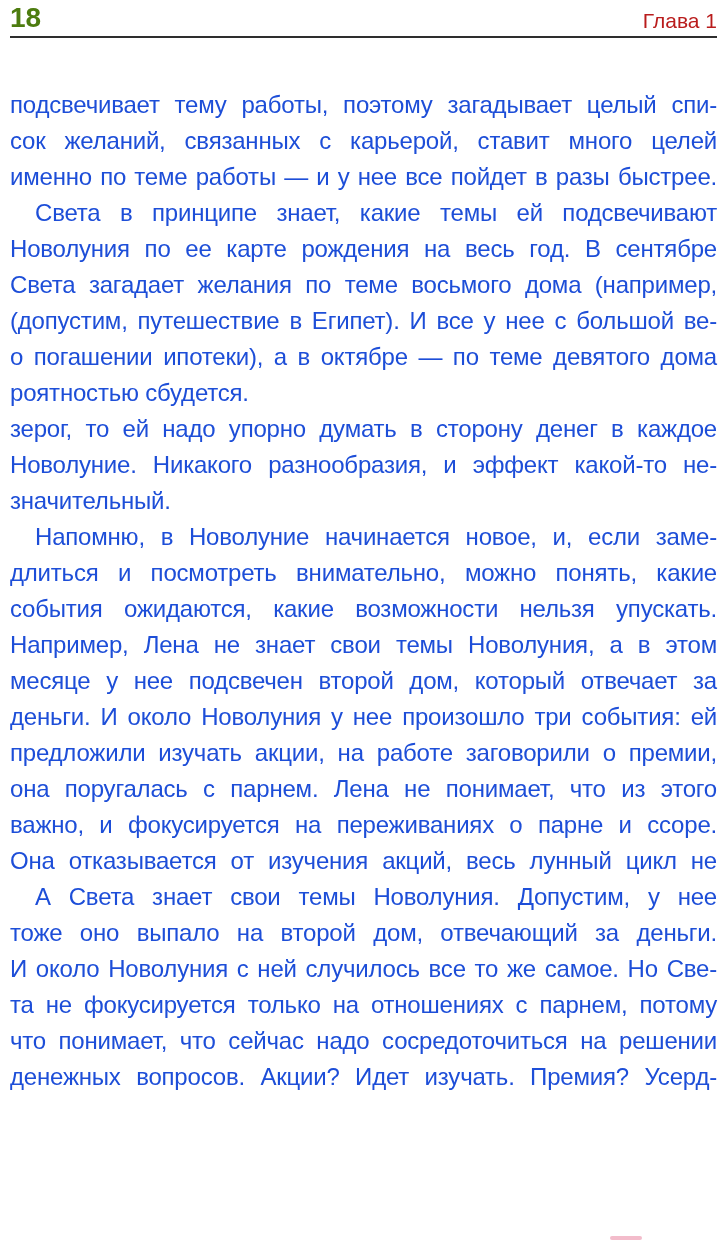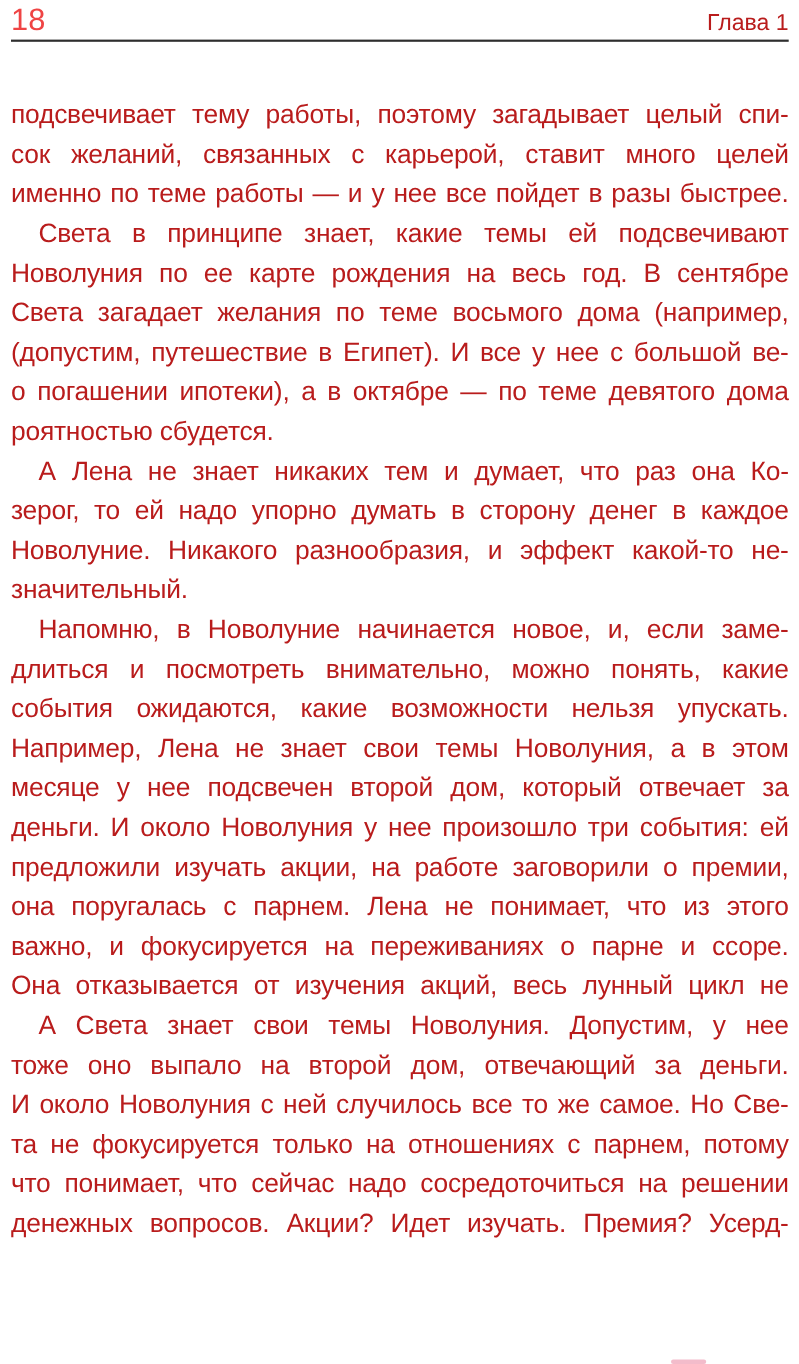--- a/index.html
+++ b/index.html
@@ -19,22 +19,22 @@
     top: 0;
     left: 10px;
     right: 9px;
     height: 36px;
   }
   .page-number {
     position: absolute;
     left: 0;
     top: 2px;
     font-size: 28px;
-    font-weight: 400;
-    color: #ef4444;
+    font-weight: 700;
+    color: #4d7c0f;
     letter-spacing: 0px;
   }
   .chapter-title {
     position: absolute;
     right: 0;
     top: 9px;
     font-size: 21px;
     font-weight: 400;
     color: #b91c1c;
   }
@@ -47,21 +47,21 @@
     background: #2e2e2e;
   }
   .body-text {
     position: absolute;
     top: 87px;
     left: 10px;
     right: 9px;
     font-size: 24px;
     line-height: 36px;
     letter-spacing: -0.2px;
-    color: #b91c1c;
+    color: #1d4ed8;
   }
   .line {
     text-align: justify;
     text-align-last: justify;
     white-space: normal;
     height: 36px;
     overflow: visible;
   }
   .line.indent {
     text-indent: 25px;
@@ -90,21 +90,20 @@
 <div class="body-text">
     <div class="line">подсвечивает тему работы, поэтому загадывает целый спи-</div>
     <div class="line">сок желаний, связанных с карьерой, ставит много целей</div>
     <div class="line">именно по теме работы — и у нее все пойдет в разы быстрее.</div>
     <div class="line indent">Света в принципе знает, какие темы ей подсвечивают</div>
     <div class="line">Новолуния по ее карте рождения на весь год. В сентябре</div>
     <div class="line">Света загадает желания по теме восьмого дома (например,</div>
     <div class="line">(допустим, путешествие в Египет). И все у нее с большой ве-</div>
     <div class="line">о погашении ипотеки), а в октябре — по теме девятого дома</div>
     <div class="line short">роятностью сбудется.</div>
-    <div class="line indent">А Лена не знает никаких тем и думает, что раз она Ко-</div>
     <div class="line">зерог, то ей надо упорно думать в сторону денег в каждое</div>
     <div class="line">Новолуние. Никакого разнообразия, и эффект какой-то не-</div>
     <div class="line short">значительный.</div>
     <div class="line indent">Напомню, в Новолуние начинается новое, и, если заме-</div>
     <div class="line">длиться и посмотреть внимательно, можно понять, какие</div>
     <div class="line">события ожидаются, какие возможности нельзя упускать.</div>
     <div class="line">Например, Лена не знает свои темы Новолуния, а в этом</div>
     <div class="line">месяце у нее подсвечен второй дом, который отвечает за</div>
     <div class="line">деньги. И около Новолуния у нее произошло три события: ей</div>
     <div class="line">предложили изучать акции, на работе заговорили о премии,</div>

